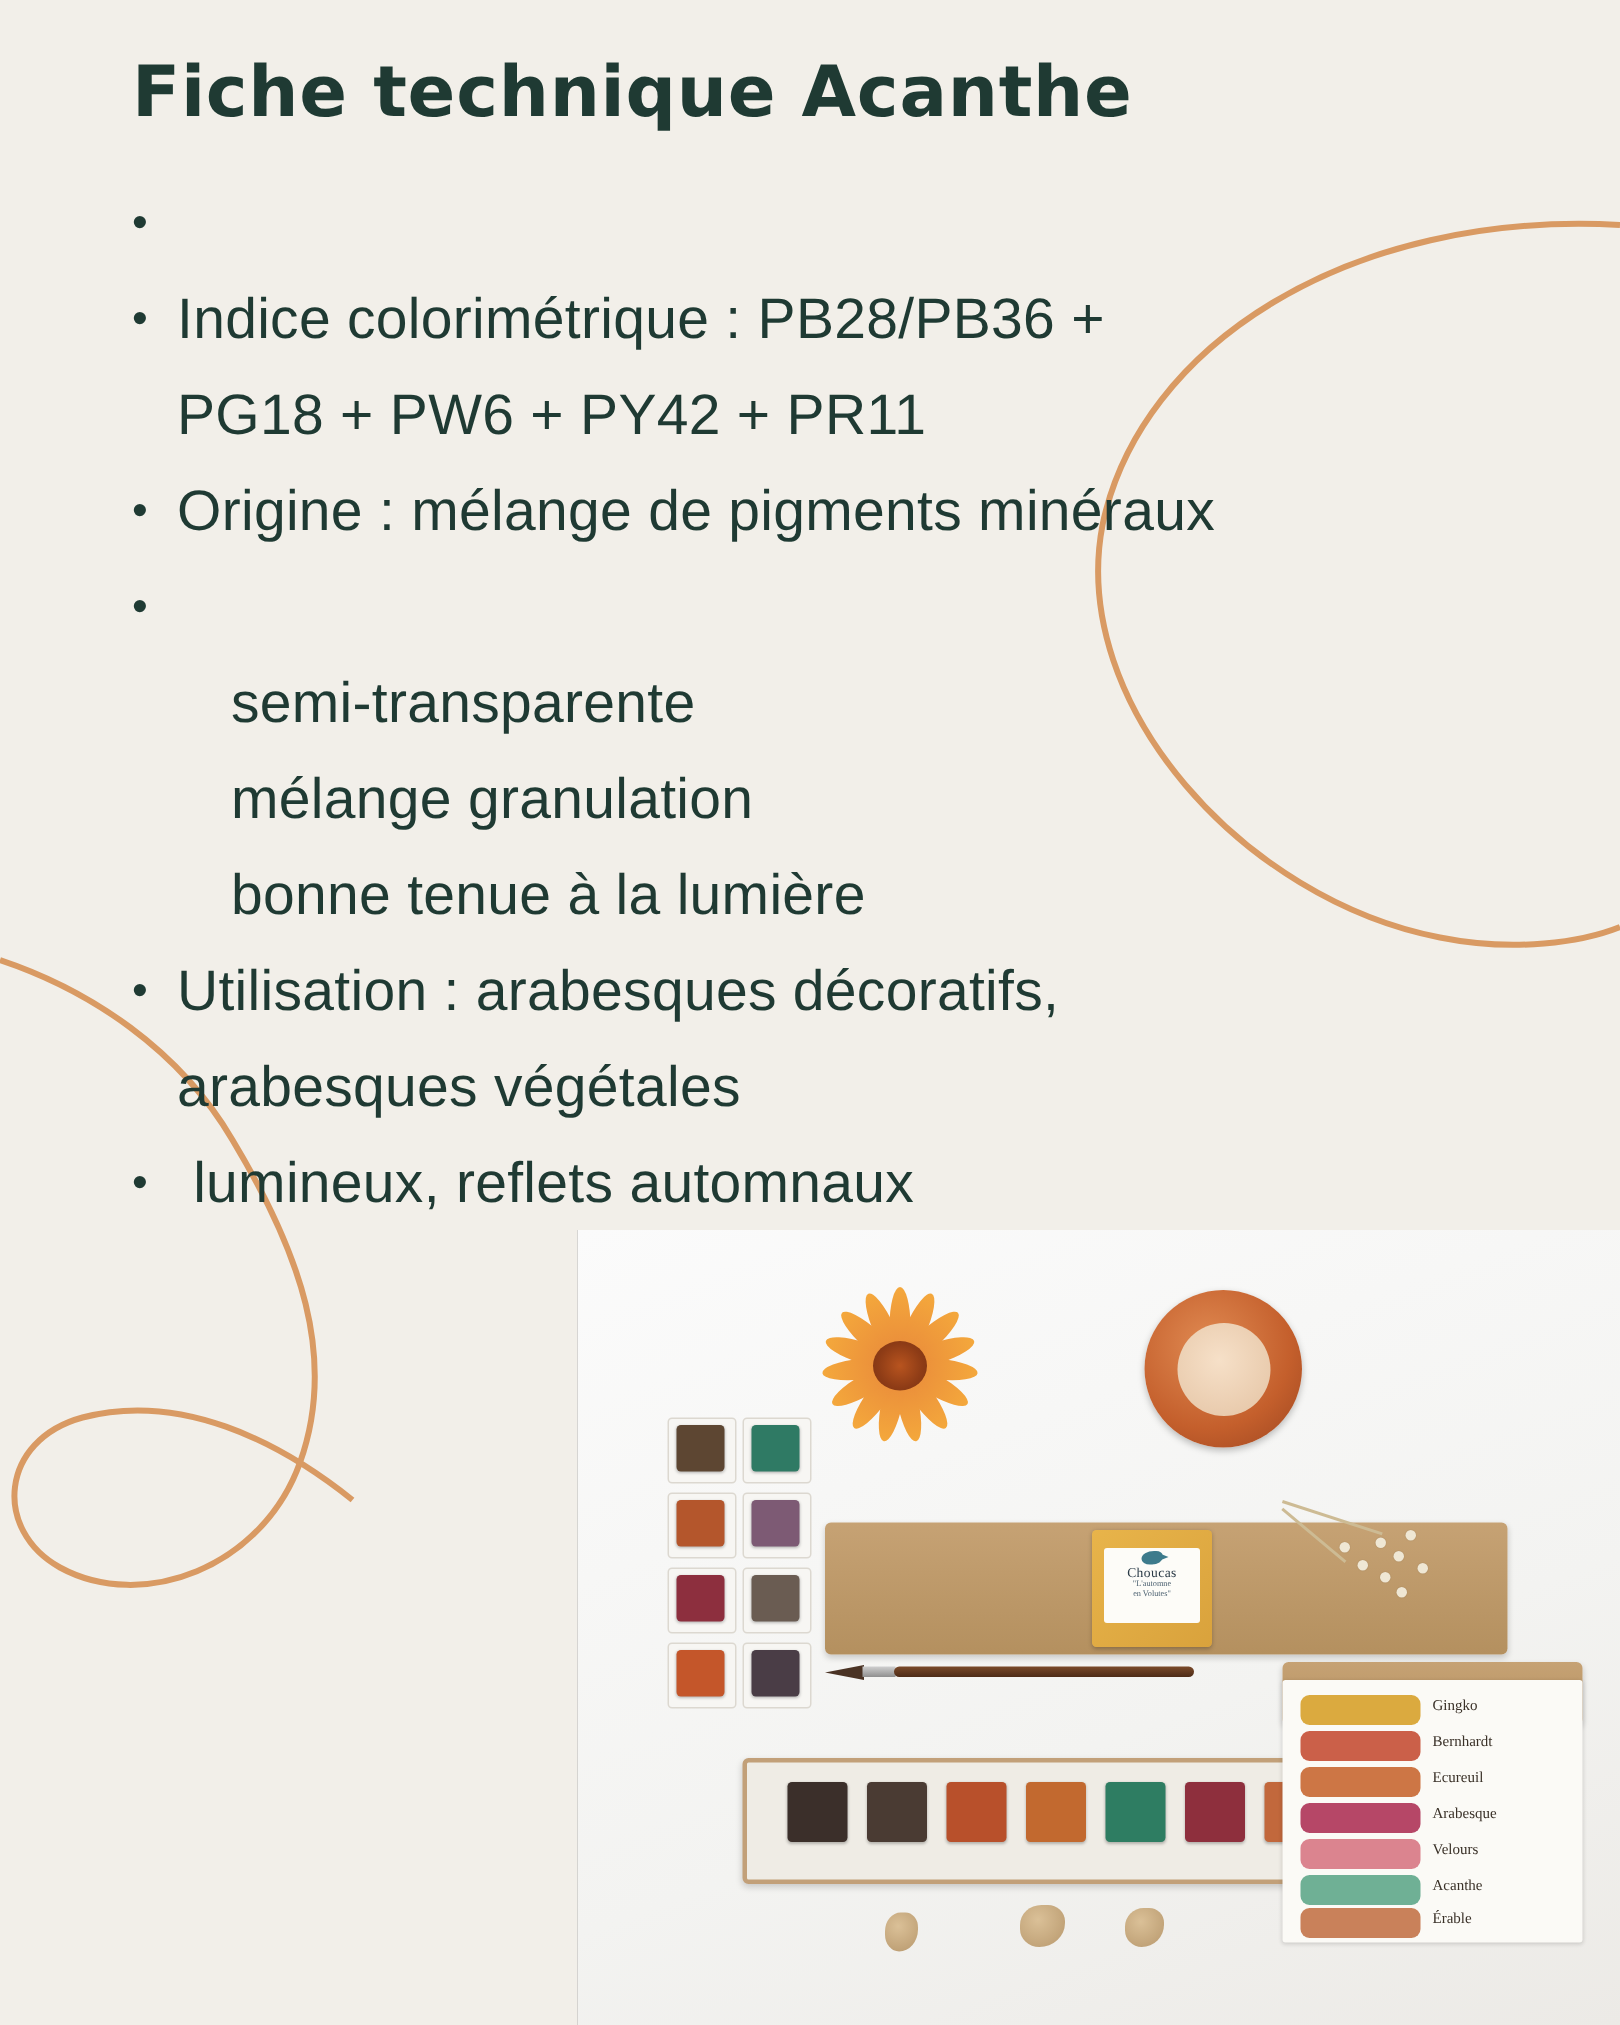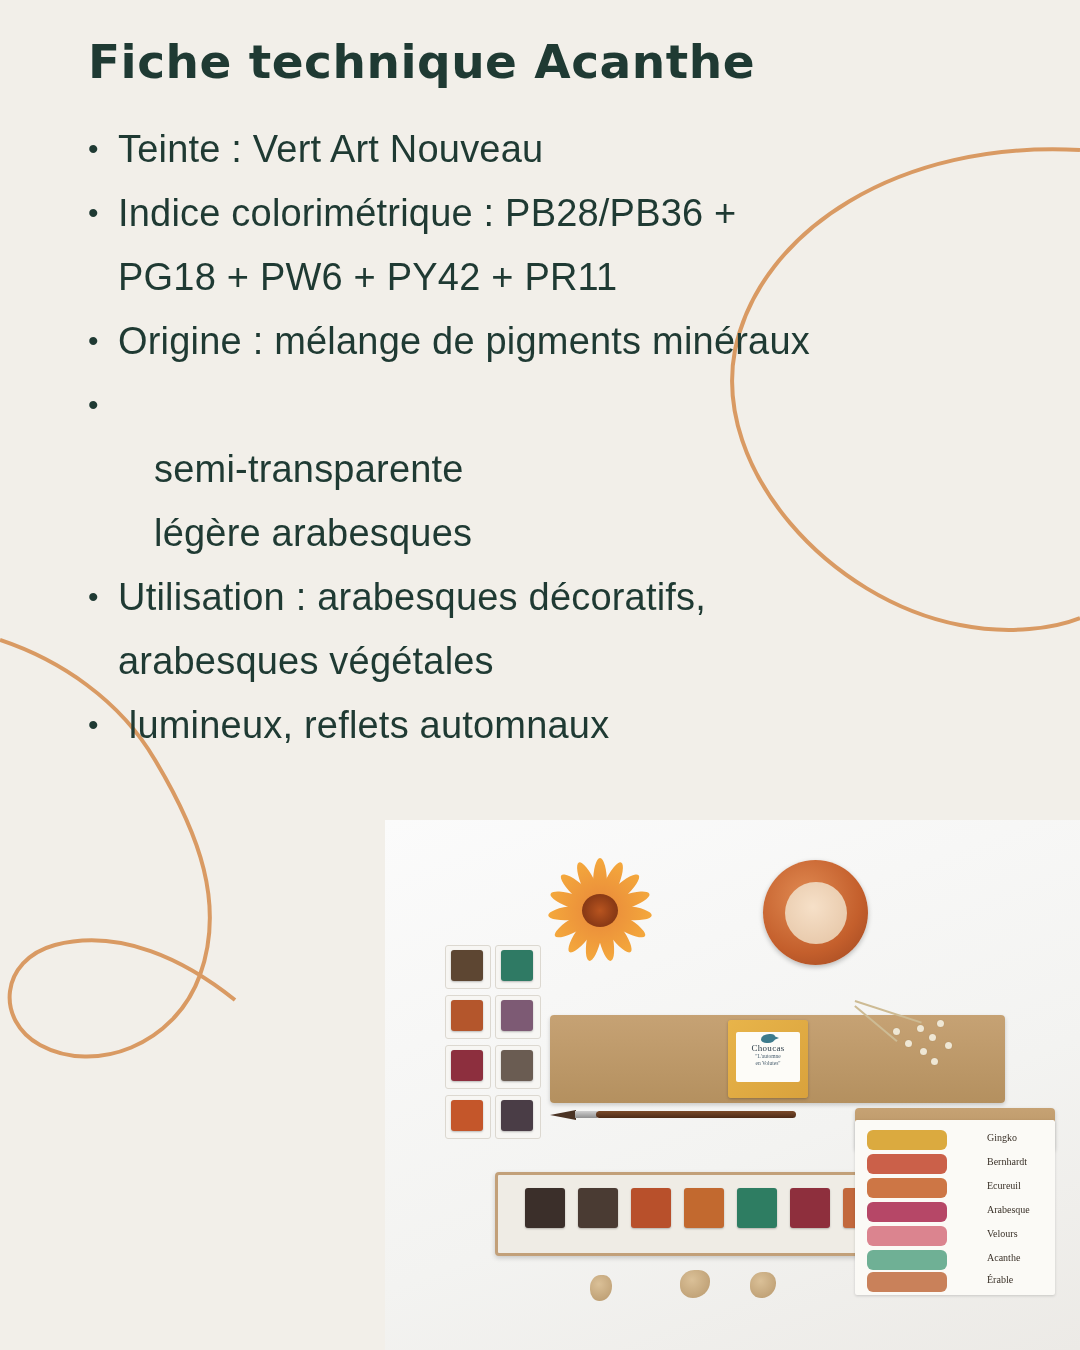--- a/index.html
+++ b/index.html
@@ -220,21 +220,20 @@
     position: absolute;
     border-radius: 6px;
     opacity: .92;
   }
   .swname {
     position: absolute;
     font-family: "Liberation Serif", serif;
     font-size: 10px;
     color: #3a3128;
     white-space: nowrap;
-    margin-left: 32px;
   }
   
   .dried {
     position: absolute;
     border-radius: 50% 40% 60% 45%;
     background: radial-gradient(circle at 40% 35%, #d8bb8e, #b18e5e);
     opacity: .9;
   }
   .gyp {
     position:absolute;
@@ -258,21 +257,20 @@
   <svg class="swirls" viewBox="0 0 1080 1350" xmlns="http://www.w3.org/2000/svg">
     <path d="M1080 150 C 900 140, 760 230, 735 350 C 712 470, 830 600, 960 625 C 1010 635, 1055 628, 1080 618" fill="none" stroke="#d99a63" stroke-width="4"></path>
     <path d="M0 640 C 60 660, 120 700, 155 760 C 200 835, 225 905, 200 975 C 175 1045, 95 1075, 40 1045 C -5 1020, 0 960, 55 945 C 120 928, 185 960, 235 1000" fill="none" stroke="#d99a63" stroke-width="4"></path>
   </svg>
 
   <div class="title">Fiche technique Acanthe</div>
 
   <div class="list">
     <div class="row">
       <span class="bullet">•</span>
-      <span class="txt">Teinte : Vert Art Nouveau</span>
     </div>
     <div class="row">
       <span class="bullet">•</span>
       <span class="txt">Indice colorimétrique : PB28/PB36 +</span>
     </div>
     <div class="row">
       <span class="bullet empty"></span>
       <span class="txt">PG18 + PW6 + PY42 + PR11</span>
     </div>
     <div class="row">
@@ -281,21 +279,25 @@
     </div>
     <div class="row">
       <span class="bullet">•</span>
     </div>
     <div class="row">
       <span class="bullet empty"></span>
       <span class="txt indent">semi-transparente</span>
     </div>
     <div class="row">
       <span class="bullet empty"></span>
-      <span class="txt indent">légère arabesques</span>
+      <span class="txt indent">mélange granulation</span>
+    </div>
+    <div class="row">
+      <span class="bullet empty"></span>
+      <span class="txt indent">bonne tenue à la lumière</span>
     </div>
     <div class="row">
       <span class="bullet">•</span>
       <span class="txt">Utilisation : arabesques décoratifs,</span>
     </div>
     <div class="row">
       <span class="bullet empty"></span>
       <span class="txt">arabesques végétales</span>
     </div>
     <div class="row">

